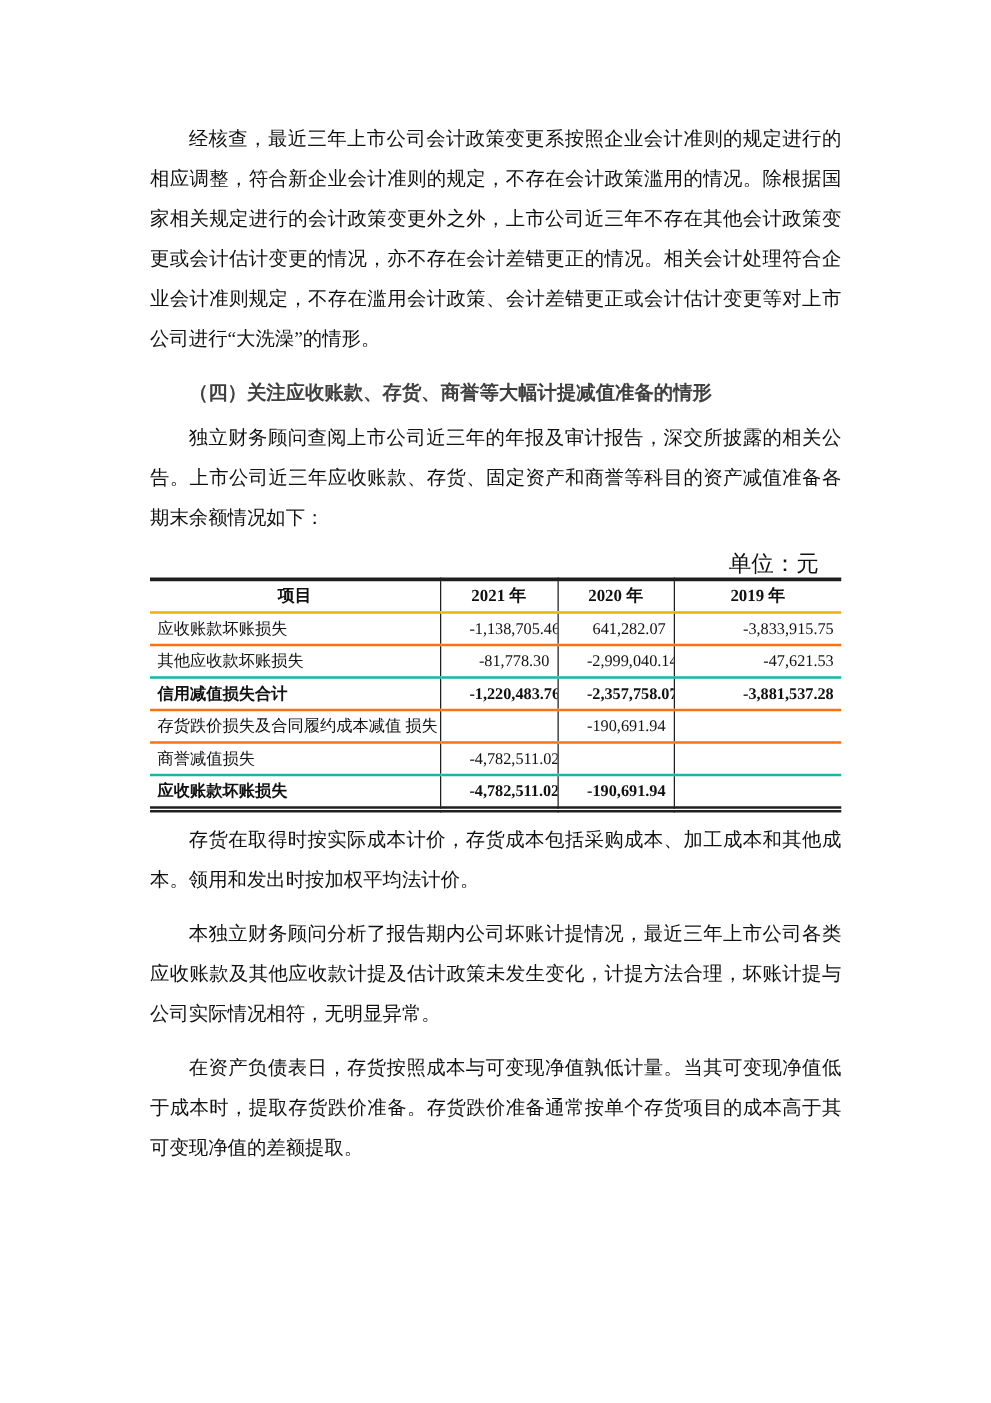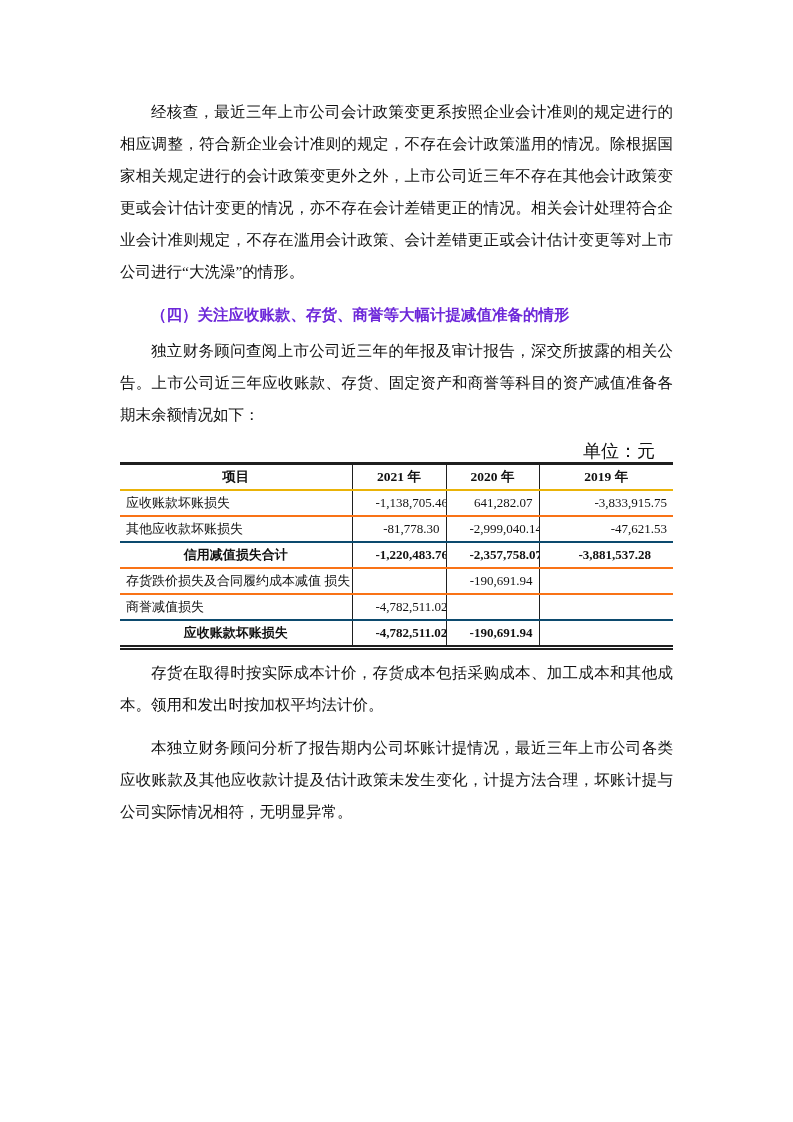--- a/index.html
+++ b/index.html
@@ -27,21 +27,21 @@
     margin: 0 0 11px 0;
     color: #111111;
   }
   .heading {
     font-family: "Liberation Sans", "DejaVu Sans", sans-serif;
     font-size: 15.5px;
     line-height: 32px;
     font-weight: bold;
     text-indent: 2em;
     margin: 0 0 4px 0;
-    color: #6d28d9;
+    color: #404040;
   }
   .unit-label {
     font-size: 18px;
     line-height: 18px;
     text-align: right;
     margin: 0 18px 2px 0;
   }
   table.fin-table {
     border-collapse: collapse;
     table-layout: fixed;
@@ -66,23 +66,22 @@
   .fin-table th + th, .fin-table td + td { border-left: 1px solid #1f1f1f; }
   .fin-table thead th {
     font-weight: bold;
     text-align: center;
     font-size: 13.5px;
     border-bottom: 2px solid #eab308;
   }
   .fin-table tbody td { border-top: 2px solid #f97316; }
   .fin-table tbody tr:first-child td { border-top: none; }
   .fin-table tbody tr.total-row td {
-    border-top: 2px solid #0c4a6e;
+    border-top: 2px solid #14b8a6;
     font-weight: bold;
-    text-align: center;
   }
   .fin-table td.label { text-align: left; }
   .fin-table td.num  { text-align: right; padding-left: 23px; }
 </style>
 </head>
 <body>
 
 <div class="page">
   <div class="content">
 
@@ -146,16 +145,17 @@
             <td class="num">-190,691.94</td>
             <td class="num"></td>
           </tr>
         </tbody>
     </table>
 
     <p class="para">存货在取得时按实际成本计价，存货成本包括采购成本、加工成本和其他成本。领用和发出时按加权平均法计价。</p>
 
     <p class="para">本独立财务顾问分析了报告期内公司坏账计提情况，最近三年上市公司各类应收账款及其他应收款计提及估计政策未发生变化，计提方法合理，坏账计提与公司实际情况相符，无明显异常。</p>
 
+    <p class="para">在资产负债表日，存货按照成本与可变现净值孰低计量。当其可变现净值低于成本时，提取存货跌价准备。存货跌价准备通常按单个存货项目的成本高于其可变现净值的差额提取。</p>
 
 
   </div>
 </div>
 
 </body></html>

